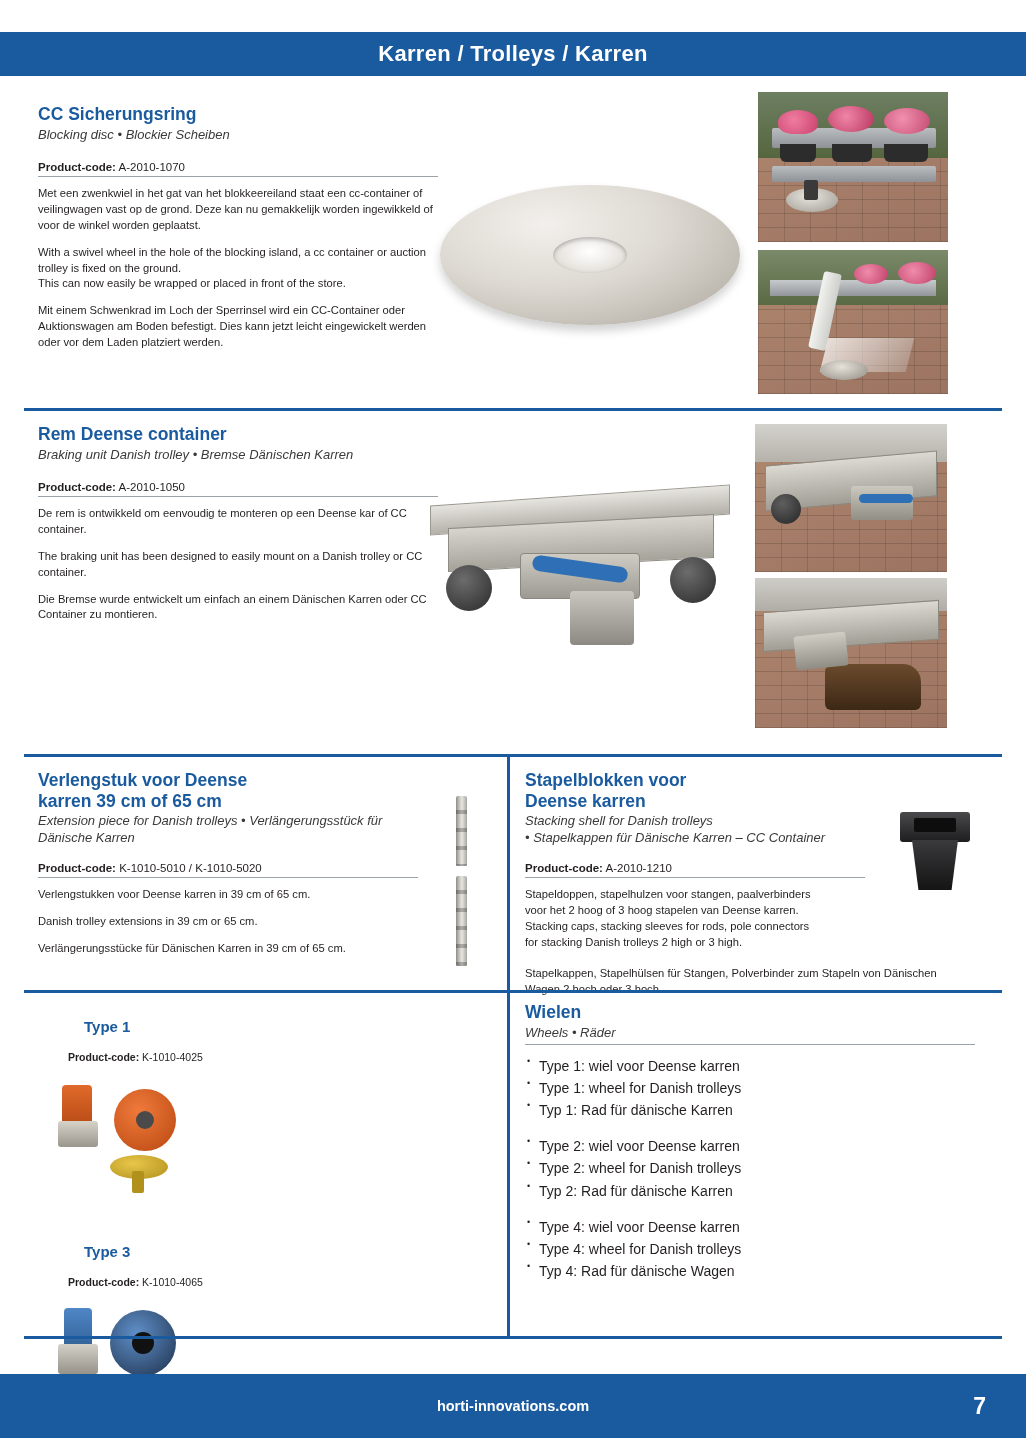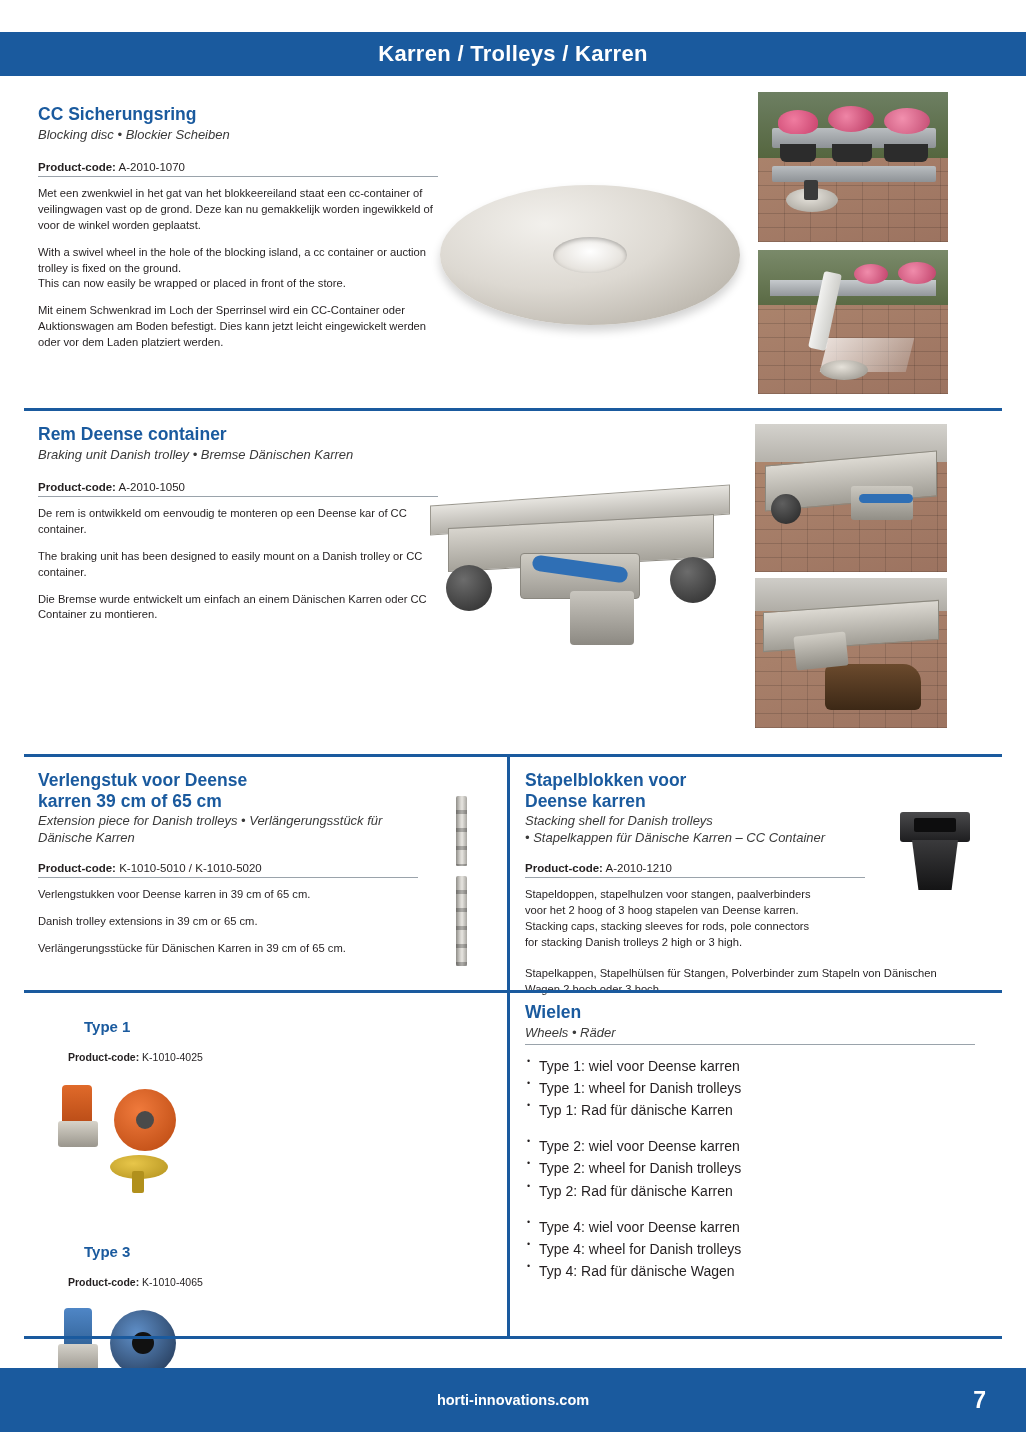--- a/index.html
+++ b/index.html
@@ -109,21 +109,21 @@
                 padding-bottom:4px; border-bottom:1px solid #9aa3ab; }
   .wheel-list { margin-top:10px; font-size:14px; line-height:1.58; }
   .wheel-group { margin-bottom:14px; }
   .wheel-group div { padding-left:14px; position:relative; }
   .wheel-group div:before {
     content:"\2022"; position:absolute; left:2px; top:-1px; font-size:9px; color:#231f20;
   }
 
   
   .footer-bar {
-    position:absolute; left:0; bottom:8px; width:1026px; height:64px; background:#1a5a9e;
+    position:absolute; left:0; bottom:2px; width:1026px; height:64px; background:#1a5a9e;
     display:flex; align-items:center; justify-content:center;text-align:right;
   }
   .footer-text { color:#ffffff; font-weight:bold; font-size:14.5px; }
   .page-num {
     position:absolute; right:40px; top:50%; transform:translateY(-50%);
     color:#ffffff; font-weight:bold; font-size:23px;
   }
 </style>
 </head>
 <body>

